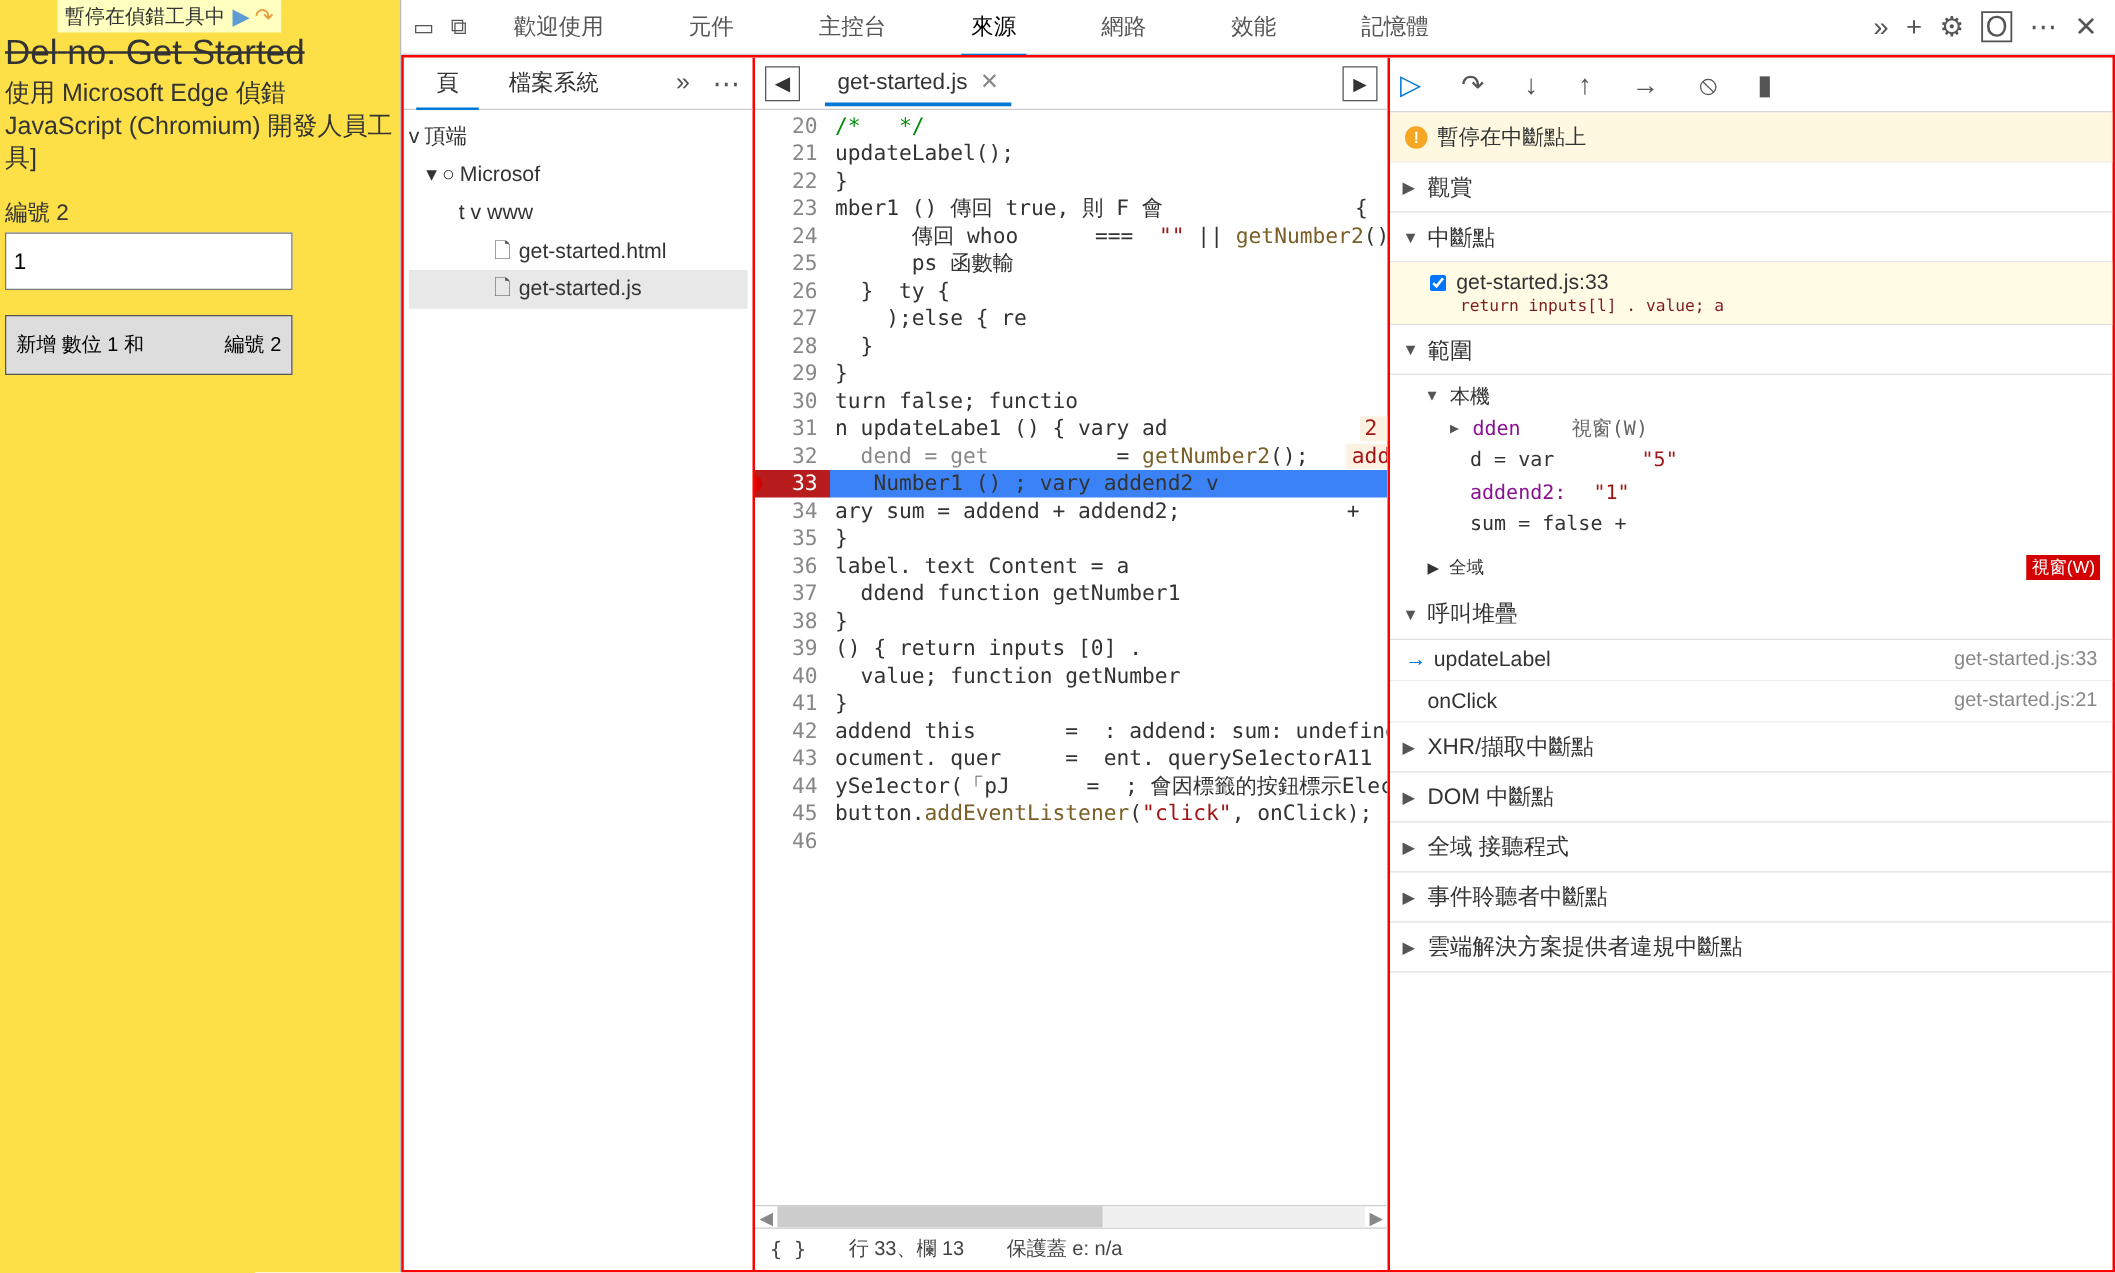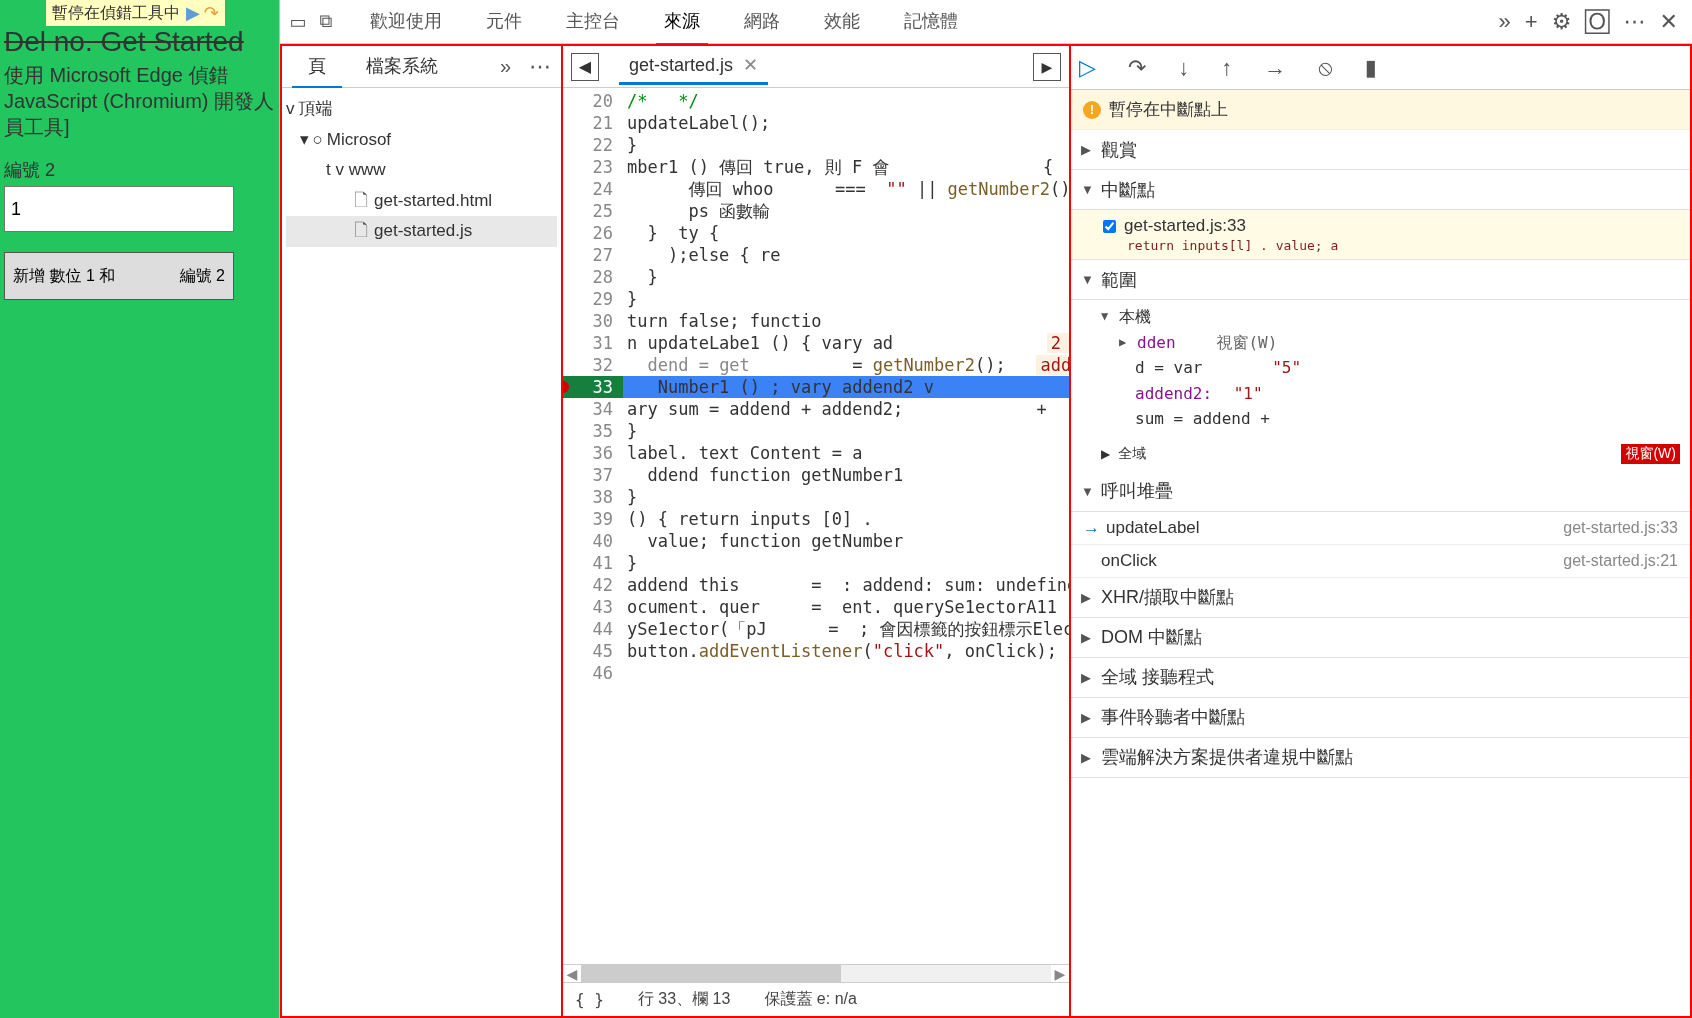--- a/index.html
+++ b/index.html
@@ -1,35 +1,35 @@
 <!DOCTYPE html>
 <html><head>
 <meta charset="utf-8">
 <style>
 * { box-sizing: border-box; margin: 0; padding: 0; }
 body { font-family: "Segoe UI", "Microsoft JhengHei", sans-serif; font-size: 14px; color: #333; background: #fff; width: 1692px; height: 1018px; overflow: hidden; }
 .app { display: flex; height: 100%; }
-.demo-page { width: 279px; background: #22c55e; padding: 4px; position: relative; }
+.demo-page { width: 320px; background: #fde047; padding: 4px; position: relative; }
 .demo-overlay { position: absolute; top: 0; left: 46px; background: #ffffc0; padding: 2px 6px; display: flex; align-items: center; gap: 6px; font-size: 16px; }
 .demo-overlay .icons { display: flex; gap: 4px; }
 .play-icon { color: #5c9dd5; font-size: 18px; }
 .step-over-icon { color: #e89c3c; font-size: 18px; }
 .demo-title { font-size: 28px; font-weight: 400; margin-top: 22px; text-decoration: line-through; }
 .demo-title .del { text-decoration: none; }
 .demo-sub { font-size: 20px; line-height: 1.3; margin-top: 4px; }
 .demo-field { margin-top: 18px; }
 .demo-field label { font-size: 18px; }
 .demo-field .hint { margin-left: 28px; font-family: Consolas,monospace; color:#444; }
 .demo-field input { display:block; margin-top:4px; width:230px; height:46px; border:1px solid #777; background:#fff; font-size:18px; padding:2px 6px; }
 .demo-btn { margin-top:20px; width:230px; height:48px; background:#ddd; border:1px solid #555; text-align:left; padding:4px 8px; font-size:16px; display:flex; justify-content:space-between; align-items:center; }
 
 .devtools { flex:1; display:flex; flex-direction:column; border-left:1px solid #bbb; }
 .dt-toolbar { height:44px; display:flex; align-items:center; border-bottom:1px solid #ccc; padding:0 6px; gap:4px; }
 .dt-tb-icon { width:24px; height:24px; display:flex; align-items:center; justify-content:center; color:#555; font-size:18px; }
-.dt-tabs { display:flex; flex:1; margin-left:20px; gap:28px; align-items:center; height:100%; }
+.dt-tabs { display:flex; flex:1; margin-left:20px; gap:52px; align-items:center; height:100%; }
 .dt-tab { padding:10px 8px; font-size:18px; color:#555; border-bottom:2px solid transparent; }
 .dt-tab.active { border-bottom-color:#0078d4; color:#000; }
 .dt-tb-right { display:flex; gap:14px; align-items:center; color:#555; font-size:22px; padding-right:8px; }
 
 .dt-body { flex:1; display:flex; border:2px solid red; overflow:hidden; }
 .panel1 { width:281px; border-right:2px solid red; display:flex; flex-direction:column; }
 .p1-tabs { height:42px; display:flex; align-items:center; border-bottom:1px solid #ccc; padding:0 10px; gap:8px; }
 .p1-tab { padding:8px 16px; font-size:18px; border-bottom:2px solid transparent; }
 .p1-tab.active { border-bottom-color:#0078d4; }
 .p1-tabs .more { margin-left:auto; font-size:20px; color:#555; }
@@ -44,21 +44,21 @@
 
 .panel2 { width:508px; border-right:2px solid red; display:flex; flex-direction:column; position:relative; }
 .p2-tabs { height:42px; display:flex; align-items:center; border-bottom:1px solid #ccc; padding:0 8px; }
 .p2-tabs .nav { width:28px; height:28px; border:1px solid #555; display:flex; align-items:center; justify-content:center; font-size:16px; }
 .p2-tabs .filetab { margin-left:20px; padding:6px 10px; border-bottom:3px solid #0078d4; font-size:18px; display:flex; align-items:center; gap:10px; }
 .p2-tabs .close { color:#888; }
 .p2-tabs .right { margin-left:auto; width:28px; height:28px; border:1px solid #555; display:flex; align-items:center; justify-content:center; }
 .editor { flex:1; display:flex; font-family:Consolas,monospace; font-size:17px; overflow:hidden; position:relative; }
 .gutter { width:60px; text-align:right; color:#888; padding-right:10px; line-height:22px; padding-top:2px; }
 .gutter .ln { height:22px; }
-.gutter .ln.cur { background:#15803d; color:#fff; padding-right:10px; margin-right:-10px; position:relative; }
+.gutter .ln.cur { background:#b91c1c; color:#fff; padding-right:10px; margin-right:-10px; position:relative; }
 .gutter .ln.cur::before { content:''; position:absolute; left:-6px; top:5px; width:12px; height:12px; background:#d40000; border-radius:50%; }
 .code { flex:1; line-height:22px; padding-top:2px; overflow:hidden; white-space:pre; }
 .code .line { height:22px; padding-left:4px; position:relative; }
 .code .line.cur { background:#3b82f6; }
 .fn { color:#795e26; }
 .str { color:#a31515; }
 .cm { color:#038c0c; }
 .valuehint { background:#fdf2e2; color:#a31515; padding:0 4px; }
 .p2-status { height:34px; border-top:1px solid #ccc; display:flex; align-items:center; padding:0 12px; font-size:16px; color:#444; gap:34px; }
 .p2-status .braces { font-family:Consolas,monospace; }
@@ -265,21 +265,21 @@
           </div>
         <div class="scope-body">
           <div class="row">
               <span class="caret">▼</span>
               <span>本機</span>
             </div>
           <div class="row" style="padding-left:28px"><span class="caret">▶</span><span class="vname">dden</span>&nbsp;&nbsp;&nbsp;<span class="vlabel">視窗(W)</span></div>
           <div class="row" style="padding-left:44px"><span>d = var</span>&nbsp;&nbsp;&nbsp;&nbsp;&nbsp;&nbsp;<span class="vval">"5"</span></div>
           <div class="row" style="padding-left:44px"><span class="vname">addend2:</span>&nbsp;<span class="vval">"1"</span></div>
           <div class="row" style="padding-left:44px">
-              <span>sum = addend +</span>
+              <span>sum = false +</span>
             </div>
         </div>
         <div class="scope-global">
           <span class="caret" style="font-size:12px">▶</span>
             <span>全域</span>
           <span class="badge">視窗(W)</span>
         </div>
         <div class="section-header">
             <span class="caret">▼</span>
             <span>呼叫堆疊</span>

